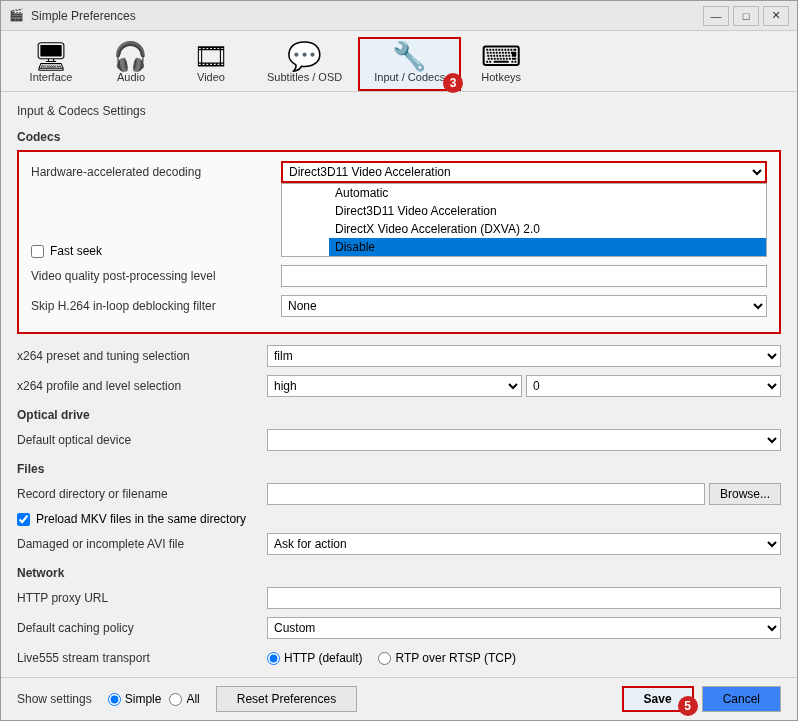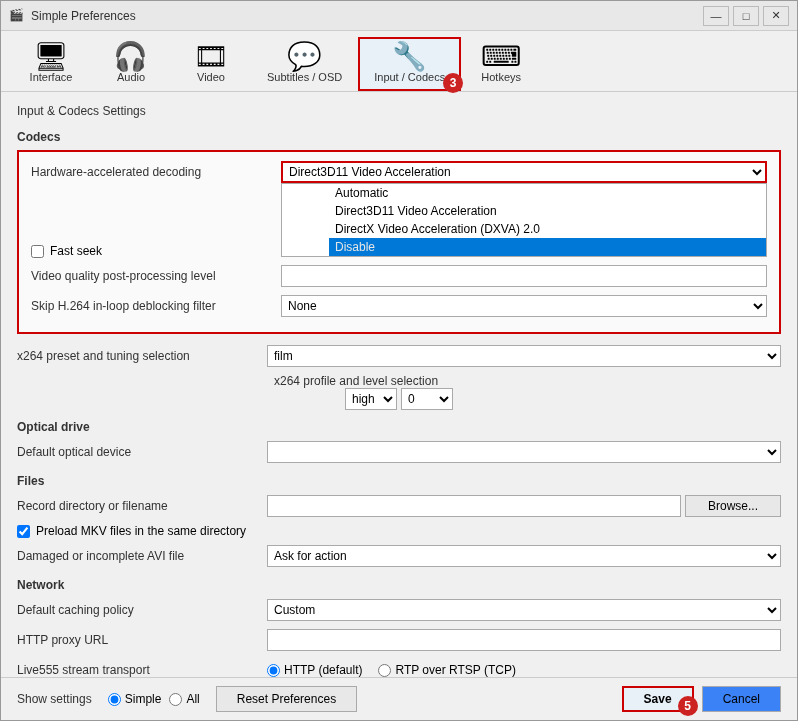--- a/index.html
+++ b/index.html
@@ -169,21 +169,21 @@
     .browse-row {
       display: flex;
       gap: 4px;
       flex: 1;
     }
     .browse-row input {
       flex: 1;
     }
     .browse-btn {
       height: 22px;
-      padding: 0 22px;
+      padding: 0 10px;
       font-size: 12px;
       background: #e8e8e8;
       border: 1px solid #aaa;
       cursor: pointer;
       white-space: nowrap;
     }
 
     
     .dropdown-container {
       position: relative;
@@ -203,21 +203,21 @@
       z-index: 100;
       font-size: 12px;
       padding-left: 47px;
     }
     .dropdown-list-item {
       padding: 2px 6px;
       cursor: pointer;
     }
     .dropdown-list-item.selected {
       background: #0078d7;
-      color: #e5e5e5;
+      color: #000000;
     }
 
     .footer {
       display: flex;
       align-items: center;
       justify-content: space-between;
       padding: 8px 16px;
       border-top: 1px solid #ccc;
       background: #f0f0f0;
       flex-shrink: 0;
@@ -379,21 +379,21 @@
         <div class="form-label">x264 preset and tuning selection</div>
         <div class="two-col-select">
           <select>
             <option>film</option>
             <option>animation</option>
             <option>grain</option>
           </select>
         </div>
       </div>
 
-      <div class="form-row" style="margin-bottom: 4px; flex-direction: column;">
+      <div class="form-row" style="margin-bottom: 4px;">
         <div class="form-label">x264 profile and level selection</div>
         <div class="two-col-select">
           <select>
             <option>baseline</option>
             <option>main</option>
             <option selected="">high</option>
             <option>high10</option>
           </select>
           <select>
             <option>0</option>
@@ -436,34 +436,34 @@
             <option>Always fix</option>
             <option>Never fix</option>
           </select>
         </div>
       </div>
     </div>
 
     <div class="section">
       <div class="section-header">Network</div>
       <div class="form-row">
+        <div class="form-label">HTTP proxy URL</div>
+        <div class="form-control">
+          <input type="text" value="" style="">
+        </div>
+      </div>
+      <div class="form-row">
         <div class="form-label">Default caching policy</div>
         <div class="form-control">
           <select>
             <option>Custom</option>
             <option>Lowest latency</option>
             <option>Low latency</option>
             <option>Normal</option>
           </select>
-        </div>
-      </div>
-      <div class="form-row">
-        <div class="form-label">HTTP proxy URL</div>
-        <div class="form-control">
-          <input type="text" value="" style="">
         </div>
       </div>
       <div class="form-row">
         <div class="form-label">Live555 stream transport</div>
         <div class="radio-row">
           <div class="radio-option">
             <input type="radio" name="live555" checked="" id="live555-http" style="">
             <label for="live555-http">HTTP (default)</label>
           </div>
           <div class="radio-option">

